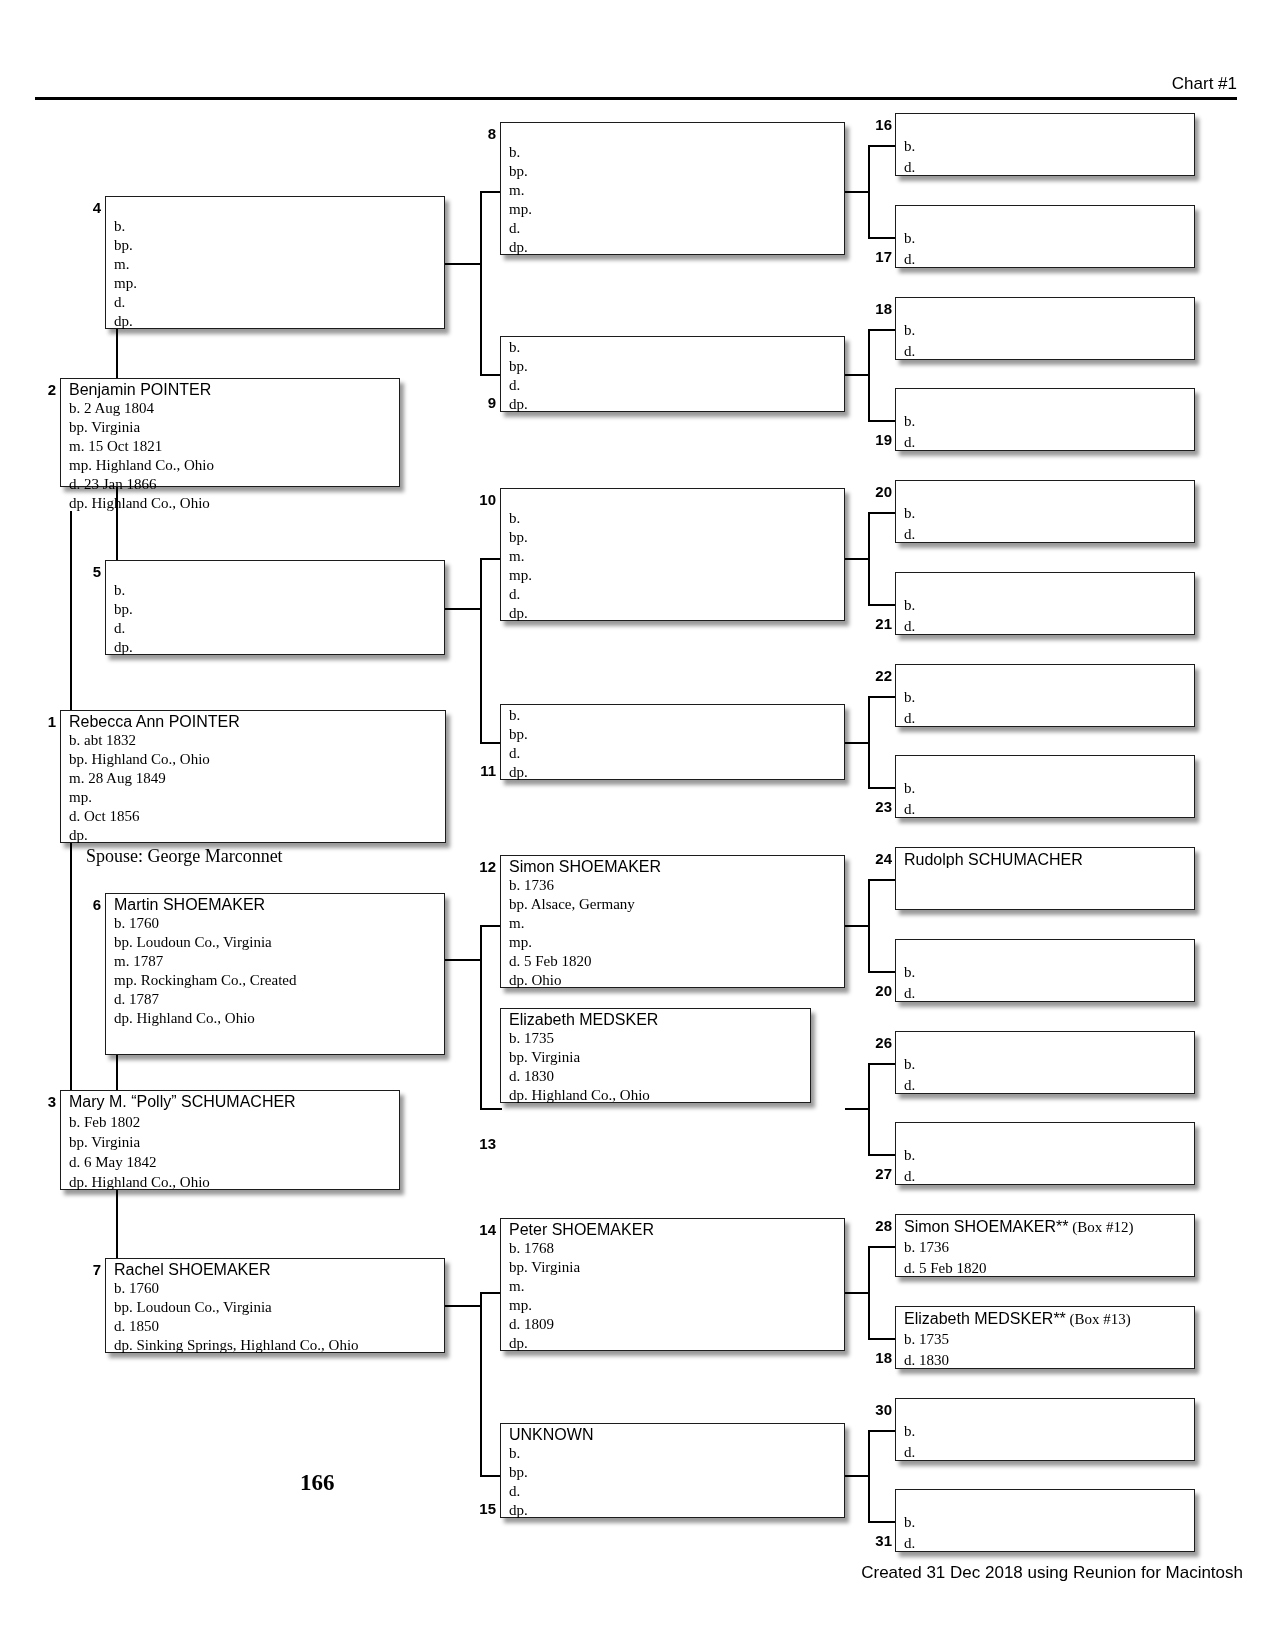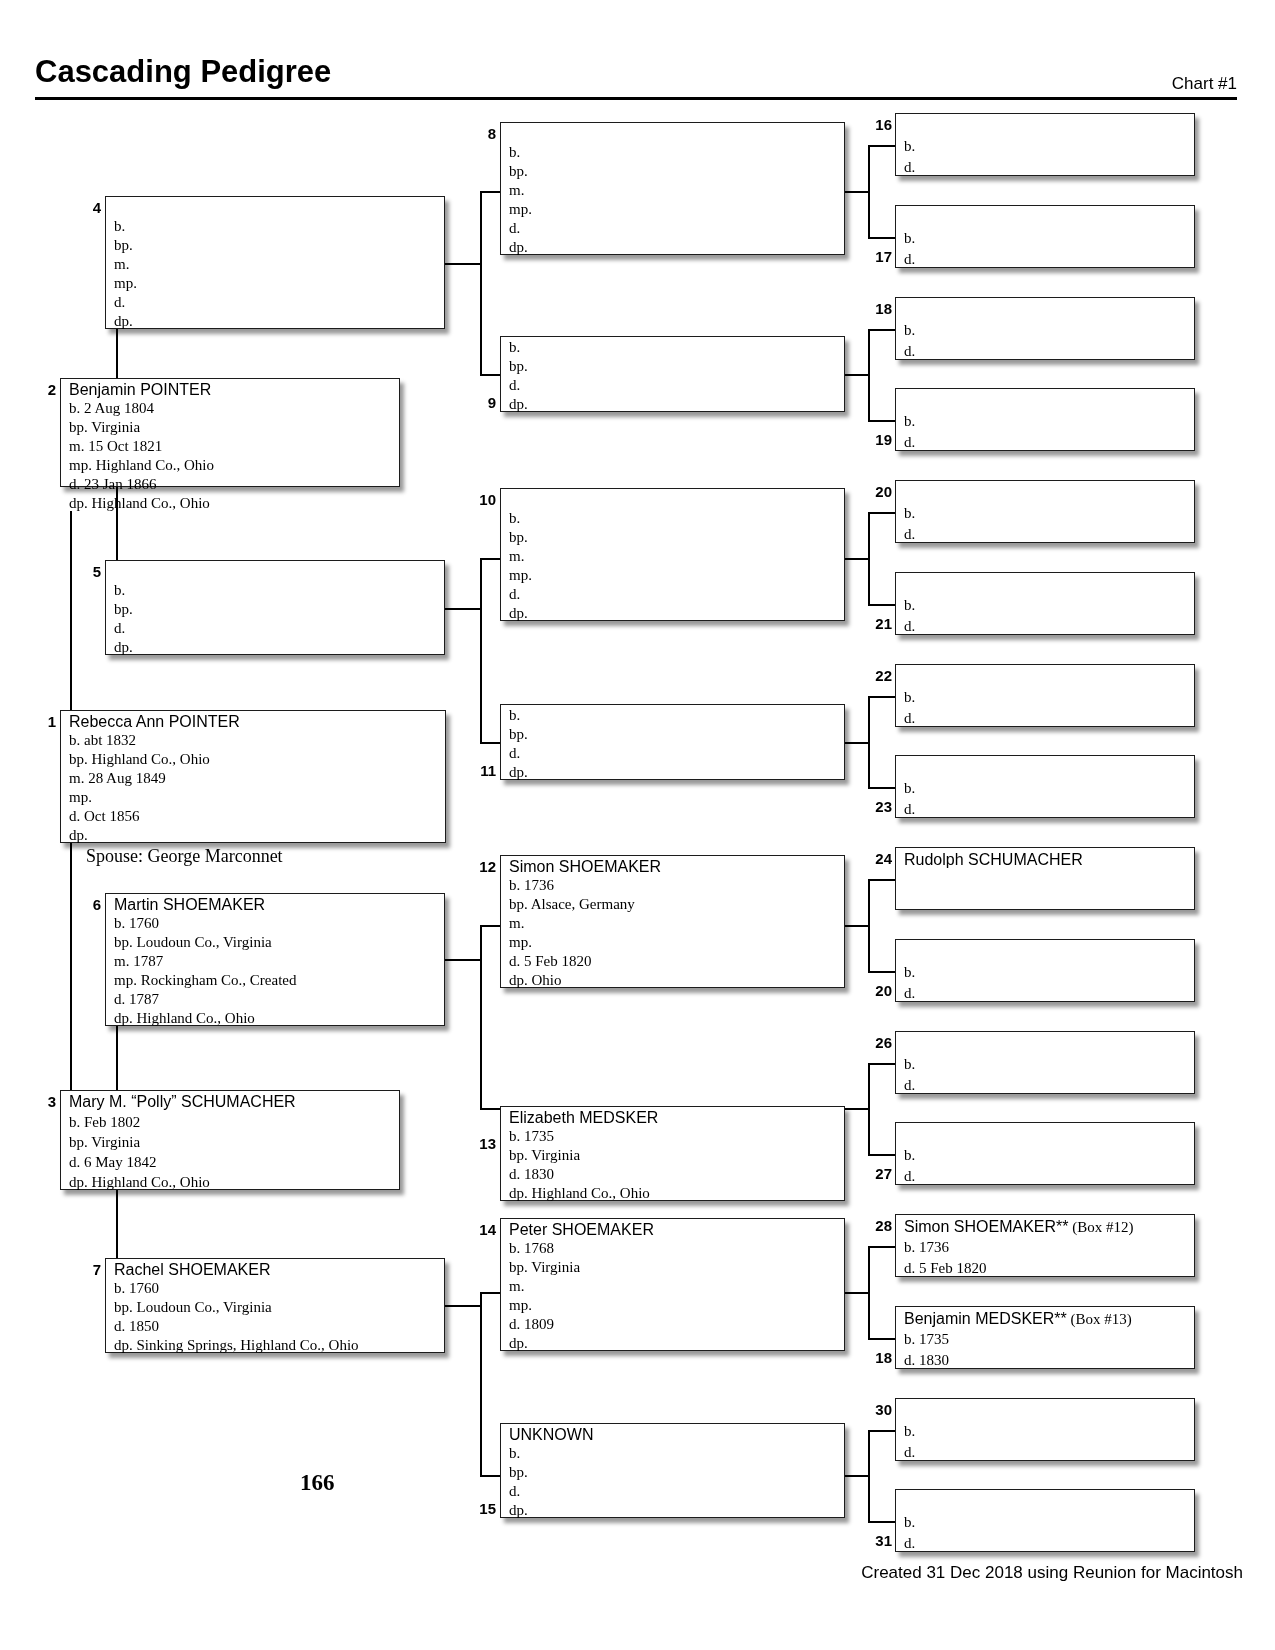--- a/index.html
+++ b/index.html
@@ -17,21 +17,20 @@
   .pname{font-family:"Liberation Sans",sans-serif;font-size:16px;height:var(--rh);line-height:var(--rh);white-space:nowrap;}
   .pref{font-family:"Liberation Serif",serif;font-size:15px;}
   .bline{font-family:"Liberation Serif",serif;font-size:15px;height:var(--rh);line-height:var(--rh);white-space:nowrap;}
   .pnum{position:absolute;font-size:15px;font-weight:bold;text-align:right;z-index:3;line-height:19px;}
 </style>
 </head>
 <body>
 
 <div id="page">
 
-  <div class="title">Cascading Pedigree</div>
   <div class="rule"></div>
   <div class="chartlabel">Chart #1</div>
 
   <div class="cl" style="left:70px;top:511px;width:2px;height:579px"></div>
   <div class="cl" style="left:116px;top:329px;width:2px;height:231px"></div>
   <div class="cl" style="left:116px;top:1026px;width:2px;height:232px"></div>
 
   <div class="cl" style="left:480px;top:191px;width:2px;height:185px"></div>
   <div class="cl" style="left:480px;top:191px;width:22px;height:2px"></div>
   <div class="cl" style="left:480px;top:374px;width:22px;height:2px"></div>
@@ -148,21 +147,21 @@
     <div class="pname"><span></span></div>
     <div>
         <div class="bline">b.</div>
         <div class="bline">bp.</div>
         <div class="bline">d.</div>
         <div class="bline">dp.</div>
       </div>
   </div>
   <div class="pnum" style="left:75px;top:562px;width:26px">5</div>
 
-  <div class="pbox" style="left:105px;top:893px;width:340px;height:133px;--rh:19px">
+  <div class="pbox" style="left:105px;top:893px;width:340px;height:162px;--rh:19px">
     <div class="pname"><span>Martin SHOEMAKER</span></div>
     <div>
         <div class="bline">b. 1760</div>
         <div class="bline">bp. Loudoun Co., Virginia</div>
         <div class="bline">m. 1787</div>
         <div class="bline">mp. Rockingham Co., Created</div>
         <div class="bline">d. 1787</div>
         <div class="bline">dp. Highland Co., Ohio</div>
       </div>
   </div>
@@ -231,21 +230,21 @@
         <div class="bline">b. 1736</div>
         <div class="bline">bp. Alsace, Germany</div>
         <div class="bline">m.</div>
         <div class="bline">mp.</div>
         <div class="bline">d. 5 Feb 1820</div>
         <div class="bline">dp. Ohio</div>
       </div>
   </div>
   <div class="pnum" style="left:468px;top:857px;width:28px">12</div>
 
-  <div class="pbox" style="left:500px;top:1106px;width:345px;height:95px;--rh:19px">
+  <div class="pbox" style="left:500px;top:1008px;width:311px;height:95px;--rh:19px">
     <div class="pname"><span>Elizabeth MEDSKER</span></div>
     <div>
         <div class="bline">b. 1735</div>
         <div class="bline">bp. Virginia</div>
         <div class="bline">d. 1830</div>
         <div class="bline">dp. Highland Co., Ohio</div>
       </div>
   </div>
   <div class="pnum" style="left:468px;top:1134px;width:28px">13</div>
 
@@ -380,21 +379,21 @@
   <div class="pbox" style="left:895px;top:1214px;width:300px;height:63px;--rh:21px">
     <div class="pname"><span>Simon SHOEMAKER**</span><span class="pref"> (Box #12)</span></div>
     <div>
         <div class="bline">b. 1736</div>
         <div class="bline">d. 5 Feb 1820</div>
       </div>
   </div>
   <div class="pnum" style="left:862px;top:1216px;width:30px">28</div>
 
   <div class="pbox" style="left:895px;top:1306px;width:300px;height:63px;--rh:21px">
-    <div class="pname"><span>Benjamin MEDSKER**</span><span class="pref"> (Box #13)</span></div>
+    <div class="pname"><span>Elizabeth MEDSKER**</span><span class="pref"> (Box #13)</span></div>
     <div>
         <div class="bline">b. 1735</div>
         <div class="bline">d. 1830</div>
       </div>
   </div>
   <div class="pnum" style="left:862px;top:1348px;width:30px">18</div>
 
   <div class="pbox" style="left:895px;top:1398px;width:300px;height:63px;--rh:21px">
     <div class="pname"><span></span></div>
     <div>

